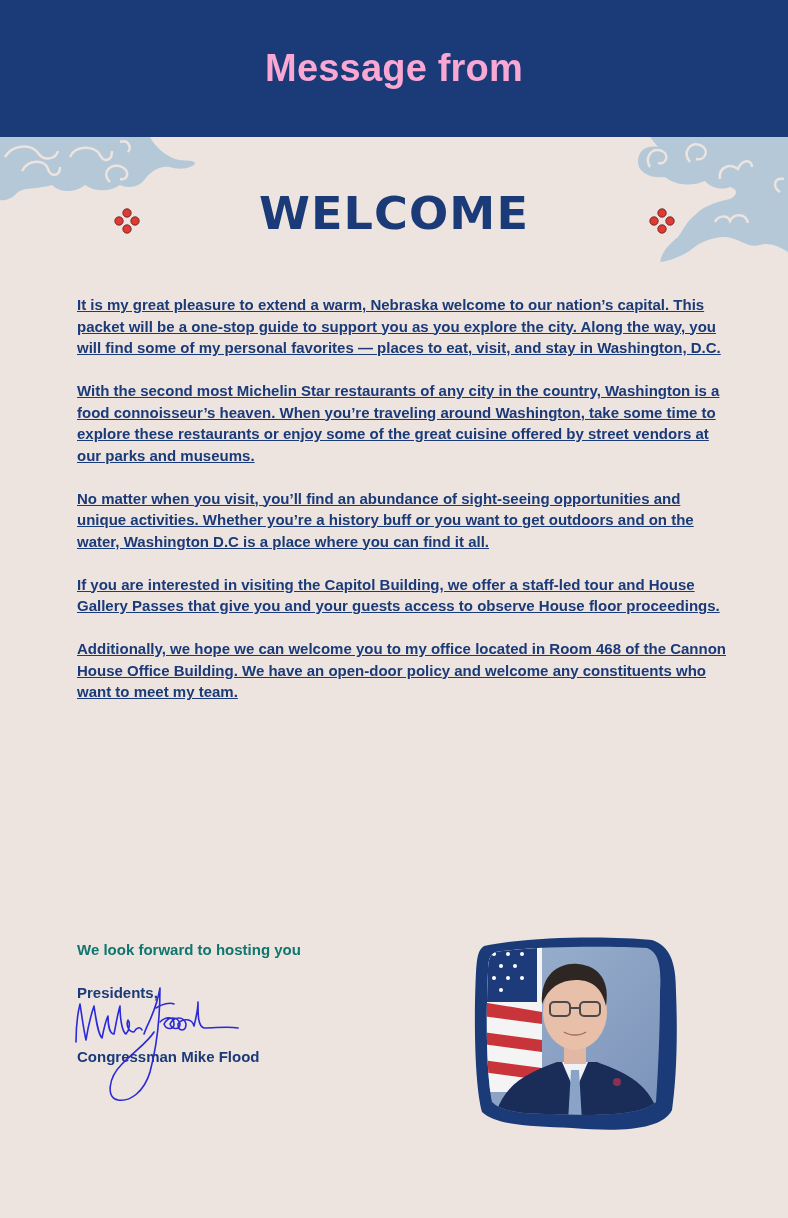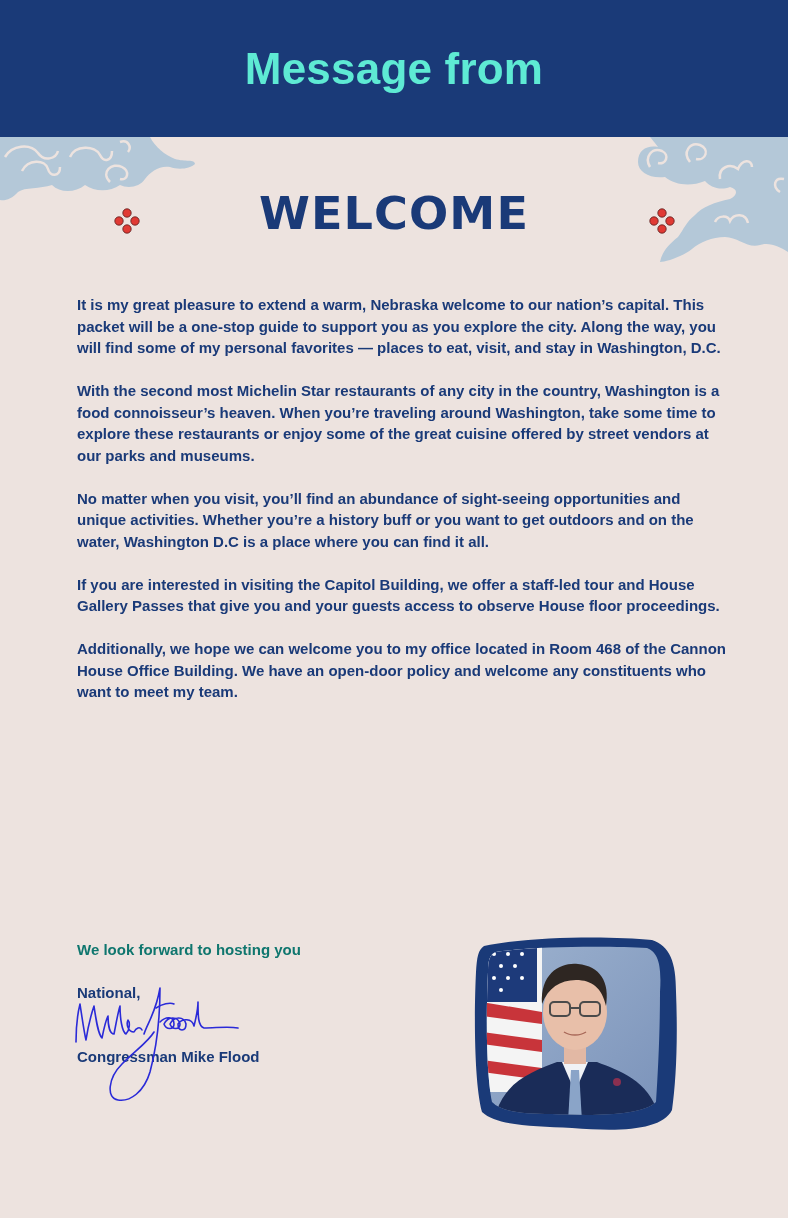--- a/index.html
+++ b/index.html
@@ -8,39 +8,40 @@
       background: #ede3df;
       font-family: "Liberation Sans", sans-serif;
       position: relative;
     }
     .header {
       position: absolute; left: 0; top: 0; width: 788px; height: 137px;
       background: #1a3a78;
       display: flex; flex-direction: column; align-items: center; justify-content: center;
     }
     .header-line {
-      color: #5eead4; font-weight: bold; font-size: 44px; line-height: 53px;
+      color: #f9a8d4; font-weight: bold; font-size: 38px; line-height: 53px;
       font-family: "Liberation Sans", sans-serif; letter-spacing: 0.2px;
     }
     .cloud { position: absolute; }
     .cloud-left { left: 0; top: 137px; width: 200px; height: 66px; }
     .cloud-right { left: 620px; top: 137px; width: 168px; height: 130px; }
     .dots { position: absolute; width: 26px; height: 26px; }
     .dots-left { left: 114px; top: 208px; }
     .dots-right { left: 649px; top: 208px; }
     .welcome {
       position: absolute; left: 0; width: 788px; top: 186px; text-align: center;
       font-family: "DejaVu Sans", sans-serif; font-weight: bold; font-size: 44px;
       color: #1a3a78; letter-spacing: 1px; line-height: 56px;
       transform: scaleX(1.05);
     }
     .body-text {
       position: absolute; left: 77px; top: 294px; width: 650px;
       color: #1a3a78; font-weight: bold; font-size: 15px; line-height: 21.5px;
       font-family: "Liberation Sans", sans-serif;
+      text-decoration: underline;
     }
     .body-text p { margin: 0 0 21.5px 0; }
     .closing { position: absolute; left: 77px; top: 939px; color: #0f766e; font-weight: bold; font-size: 15px; line-height: 21.5px; }
     .signoff { position: absolute; left: 77px; top: 982px; color: #1a3a78; font-weight: bold; font-size: 15px; line-height: 21.5px; }
     .signer { position: absolute; left: 77px; top: 1046px; color: #1a3a78; font-weight: bold; font-size: 15px; line-height: 21.5px; }
     .signature { position: absolute; left: 70px; top: 982px; width: 180px; height: 125px; }
     .photo-frame {
       position: absolute; left: 472px; top: 932px; width: 206px; height: 200px;
     }
     .photo-frame svg { width: 100%; height: 100%; display: block; }
@@ -88,21 +89,21 @@
 
 <div class="body-text">
   <p>It is my great pleasure to extend a warm, Nebraska welcome to our nation’s capital. This packet will be a one-stop guide to support you as you explore the city. Along the way, you will find some of my personal favorites — places to eat, visit, and stay in Washington, D.C.</p>
   <p>With the second most Michelin Star restaurants of any city in the country, Washington is a food connoisseur’s heaven. When you’re traveling around Washington, take some time to explore these restaurants or enjoy some of the great cuisine offered by street vendors at our parks and museums.</p>
   <p>No matter when you visit, you’ll find an abundance of sight-seeing opportunities and unique activities. Whether you’re a history buff or you want to get outdoors and on the water, Washington D.C is a place where you can find it all.</p>
   <p>If you are interested in visiting the Capitol Building, we offer a staff-led tour and House Gallery Passes that give you and your guests access to observe House floor proceedings.</p>
   <p>Additionally, we hope we can welcome you to my office located in Room 468 of the Cannon House Office Building. We have an open-door policy and welcome any constituents who want to meet my team.</p>
 </div>
 
 <div class="closing">We look forward to hosting you</div>
-<div class="signoff">National,</div>
+<div class="signoff">Presidents,</div>
 <div class="signer">Congressman Mike Flood</div>
 
 <svg class="signature" viewBox="0 0 180 125">
   <g fill="none" stroke="#2a2ad8" stroke-width="1.6" stroke-linecap="round" stroke-linejoin="round">
     <path d="M6,60 C6,45 8,30 10,22 C12,35 14,50 16,58 C18,45 22,30 24,24 C26,38 28,52 32,56 C34,46 36,38 38,34 C38,44 40,52 44,52 C46,42 48,30 50,24 C50,36 52,50 56,52 C60,48 60,40 58,38 C56,42 58,50 64,50 C66,46 70,44 72,48"></path>
     <path d="M74,52 C78,40 86,30 90,6 C90,30 88,60 80,90 C74,110 60,120 48,118 C36,116 38,96 52,82 C66,68 78,60 84,50"></path>
     <path d="M86,26 C92,22 100,20 104,22"></path>
     <path d="M90,40 C96,34 104,34 104,42 C104,48 96,48 94,42 C98,34 108,34 110,42 C110,48 102,48 100,42 C104,34 114,34 116,42 C116,50 108,50 108,42 C112,36 122,36 124,44 C126,36 128,26 128,20 C128,34 128,44 134,46 C146,46 158,44 168,46"></path>
   </g>
 </svg>

